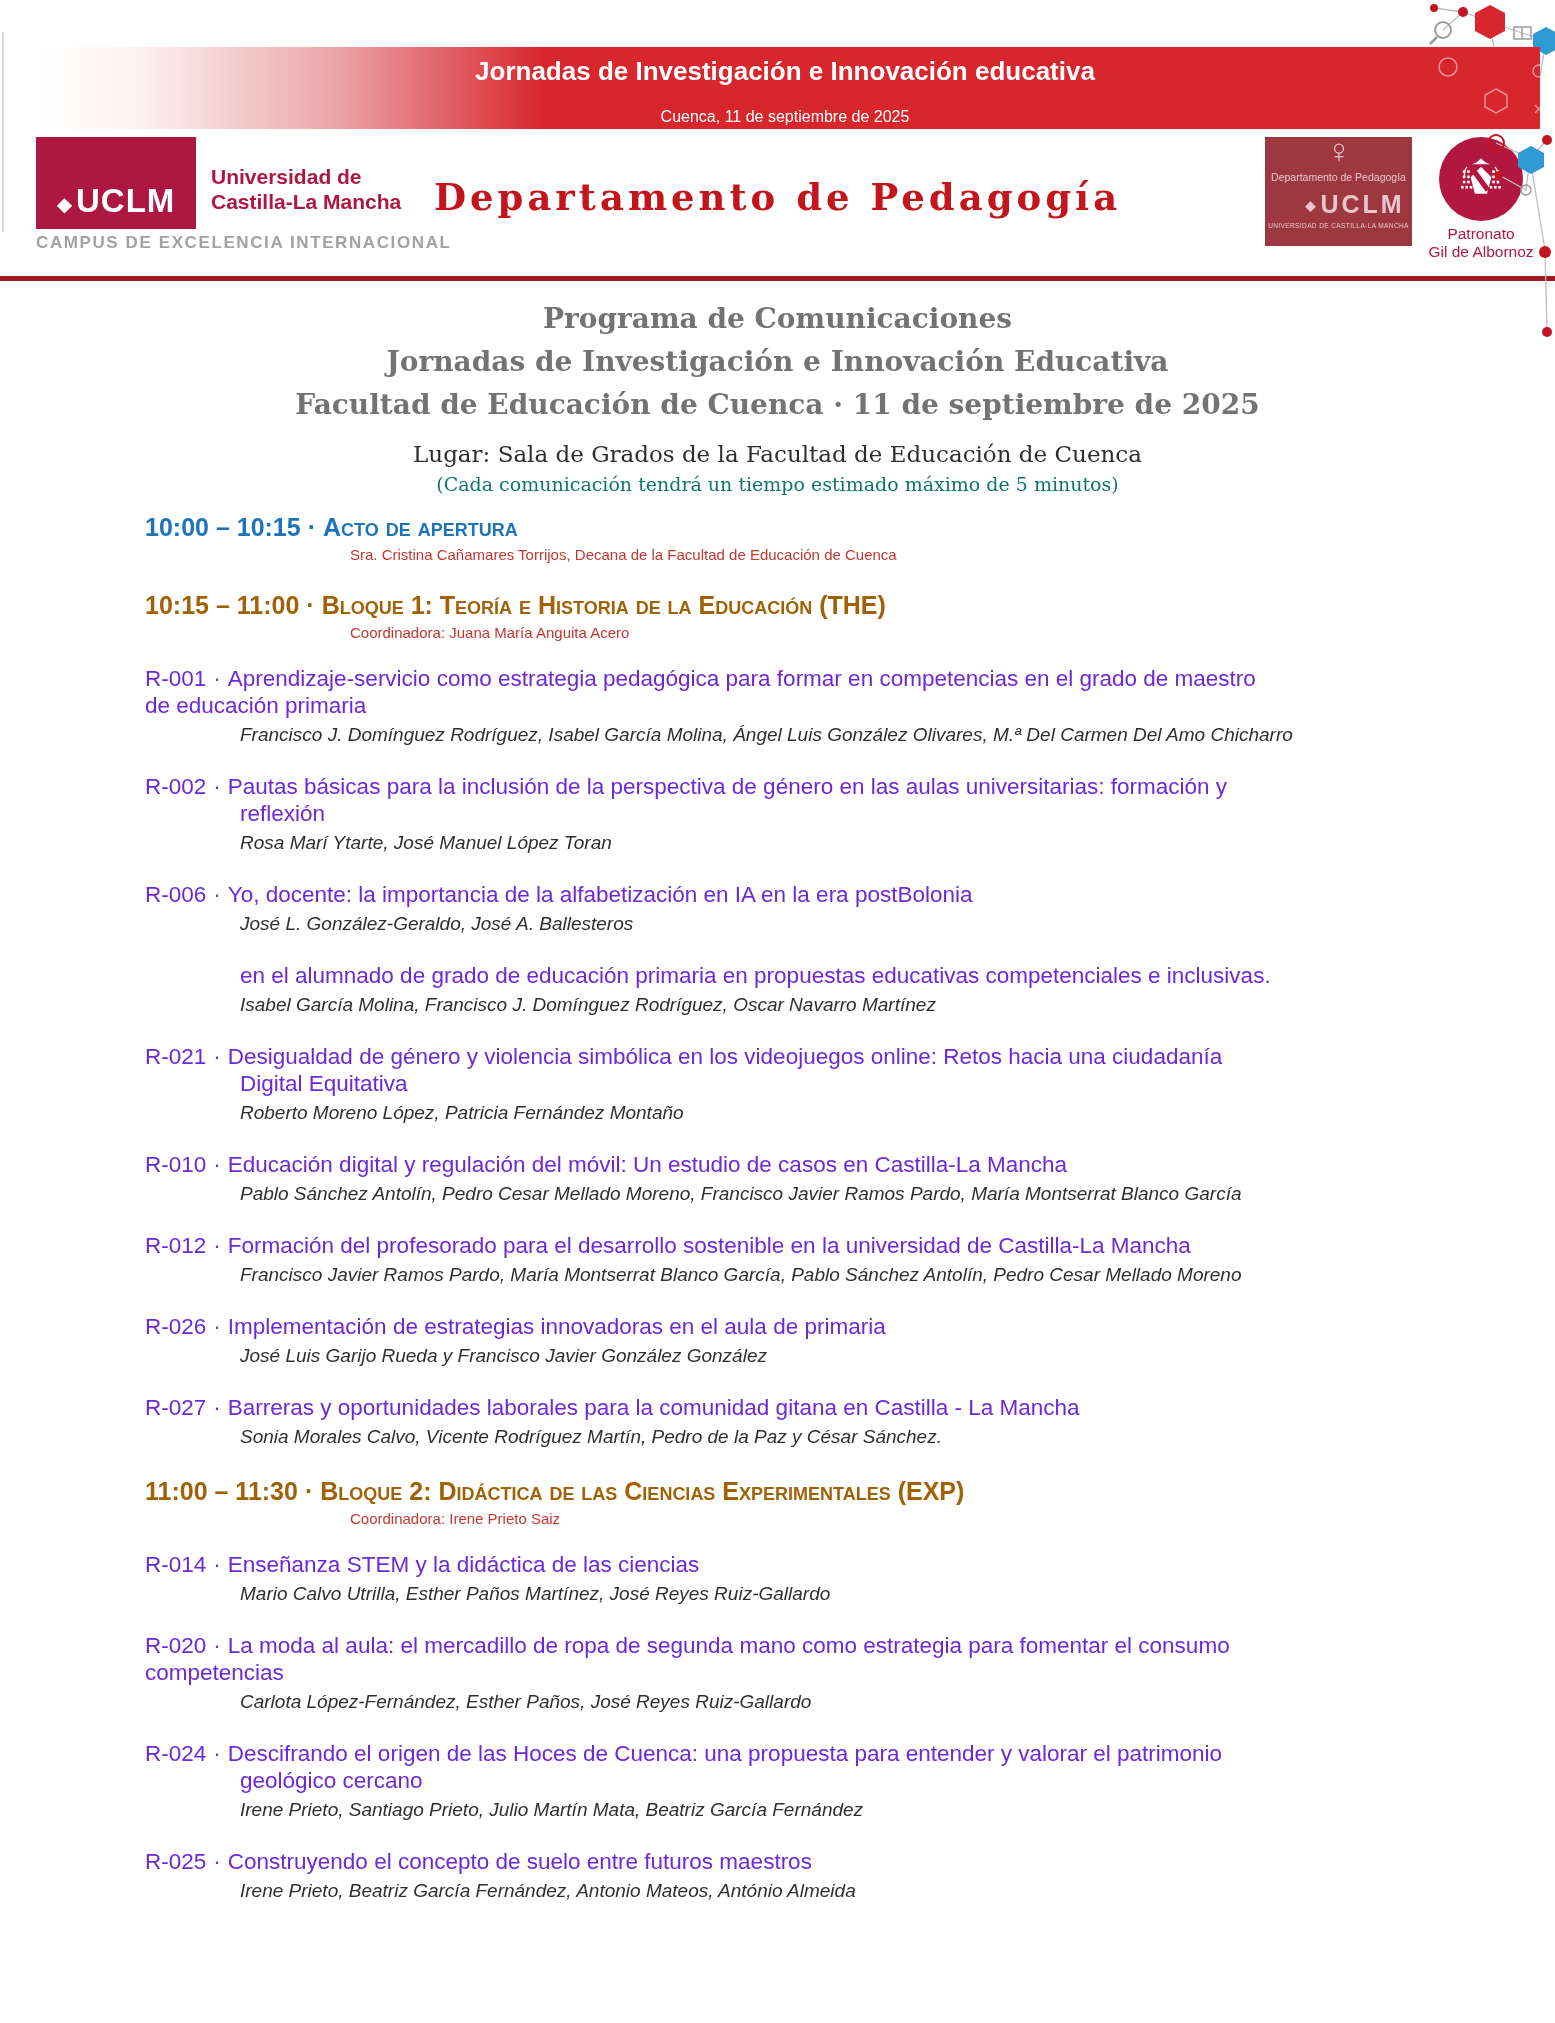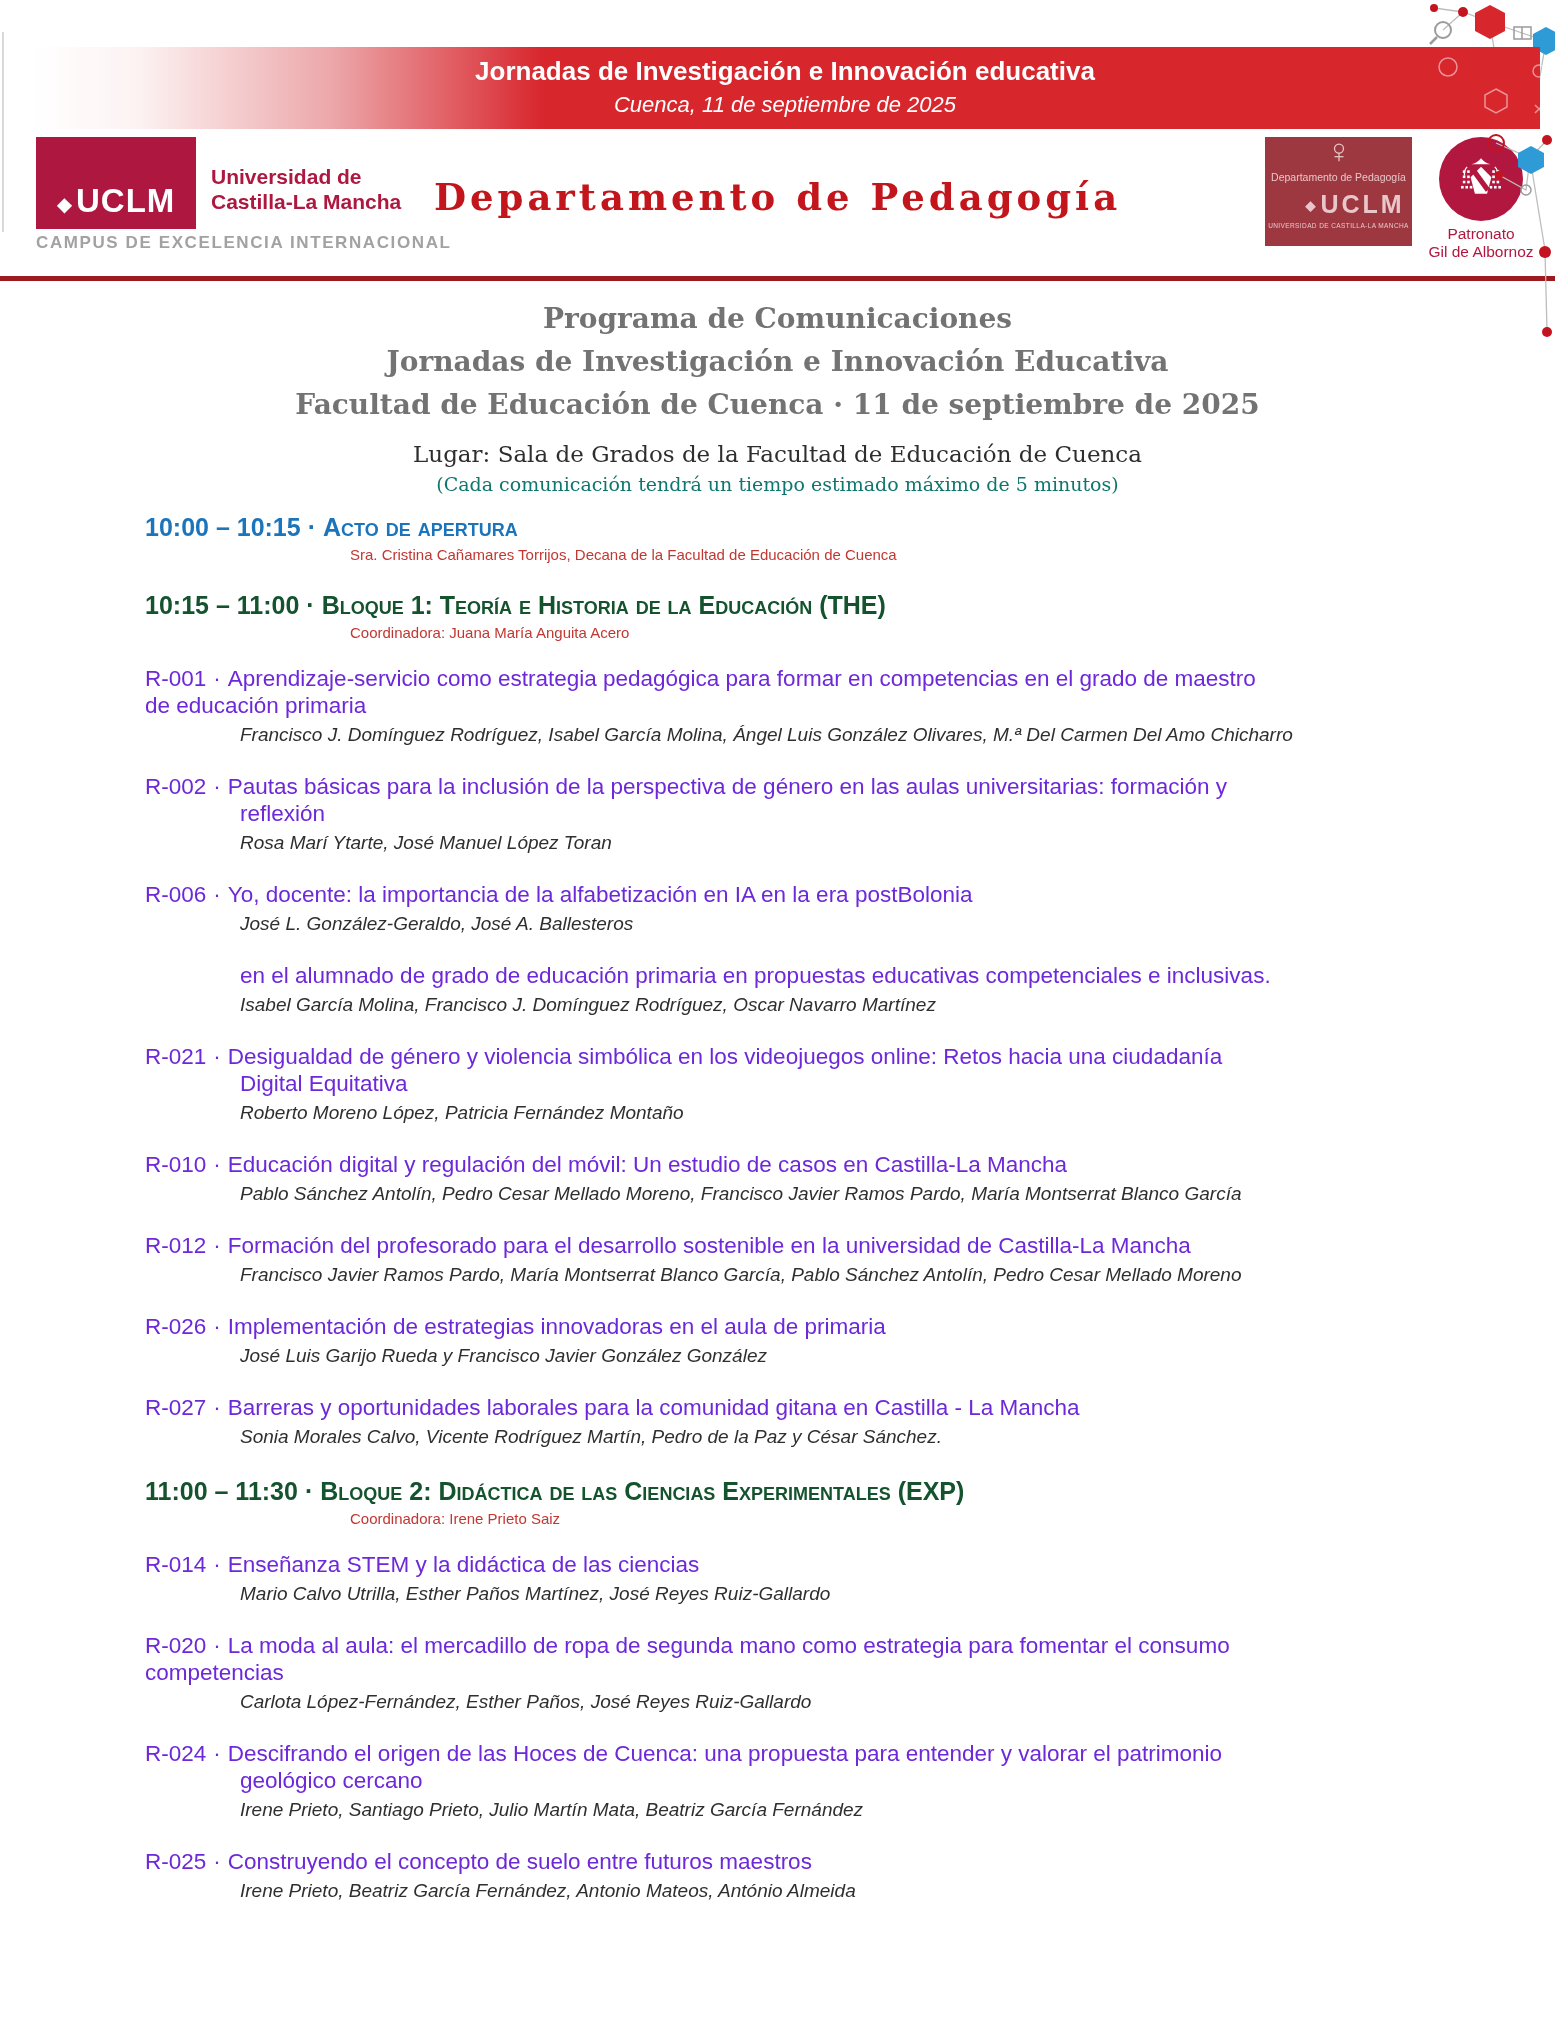--- a/index.html
+++ b/index.html
@@ -11,21 +11,21 @@
   .deco2{position:absolute;right:0;top:47px;width:176px;height:82px;z-index:3;}
 
   
   .edge-line{position:absolute;left:2px;top:32px;width:2px;height:200px;background:#d9d9d9;}
 
   
   .banner{position:absolute;left:30px;top:47px;width:1510px;height:82px;z-index:2;
           background:linear-gradient(90deg,#ffffff 0%,#fdf3f3 7%,#eca7aa 20%,#d8262d 34%,#d8262d 100%);
           text-align:center;color:#fff;}
   .banner-title{margin-top:9px;font-size:26px;font-weight:bold;}
-  .banner-subtitle{margin-top:5px;font-size:22px;font-style:italic;}
+  .banner-subtitle{margin-top:21px;font-size:16px;}
 
   
   .uclm-box{position:absolute;left:36px;top:137px;width:160px;height:92px;background:#ad1740;
             color:#fff;display:flex;align-items:flex-end;justify-content:center;padding-bottom:9px;box-sizing:border-box;}
   .uclm-box .acr{font-size:33px;font-weight:bold;letter-spacing:1px;}
   .uclm-box .diamond{font-size:20px;margin-right:4px;transform:translateY(-4px);display:inline-block;}
   .uclm-name{position:absolute;left:211px;top:164px;color:#ad1740;font-weight:bold;font-size:21px;line-height:25px;}
   .campus{position:absolute;left:36px;top:233px;color:#a2a2a2;font-weight:bold;font-size:17px;letter-spacing:1.6px;}
 
   
@@ -55,21 +55,21 @@
   .venue{position:absolute;top:441px;left:0;width:100%;text-align:center;
          font-family:"DejaVu Serif", serif;font-size:23px;color:#2e2e2e;}
   .note{position:absolute;top:473px;left:0;width:100%;text-align:center;
         font-family:"DejaVu Serif", serif;font-size:19px;color:#0f766e;}
 
   
   .program{position:absolute;left:145px;top:513px;width:1380px;}
   .sec-head{font-size:25px;font-weight:bold;margin:28px 0 4px;white-space:nowrap;}
   .section:first-child .sec-head{margin-top:0;}
   .sec-head.blue{color:#1c74bb;}
-  .sec-head.red{color:#14532d;}
+  .sec-head.red{color:#a16207;}
   .sec-title{font-variant:small-caps;}
   .sep{padding:0 7px;}
   .sec-sub{margin:3px 0 24px 205px;font-size:15px;color:#c23732;}
   .entry{margin-bottom:26px;}
   .entry-line1,.entry-cont{white-space:nowrap;font-size:22.5px;line-height:27px;color:#6d28d9;}
   .wrap-hang{margin-left:95px;}
   .wrap-flush{margin-left:0;}
   .authors{margin:4px 0 0 95px;font-size:19px;line-height:24px;font-style:italic;color:#2f2f2f;white-space:nowrap;}
 </style>
 </head>

